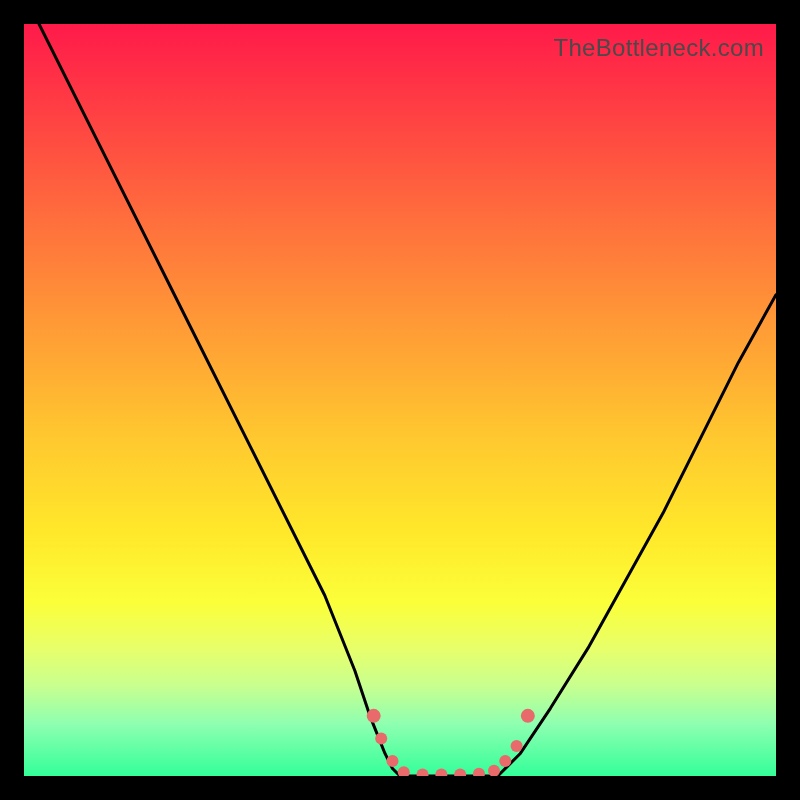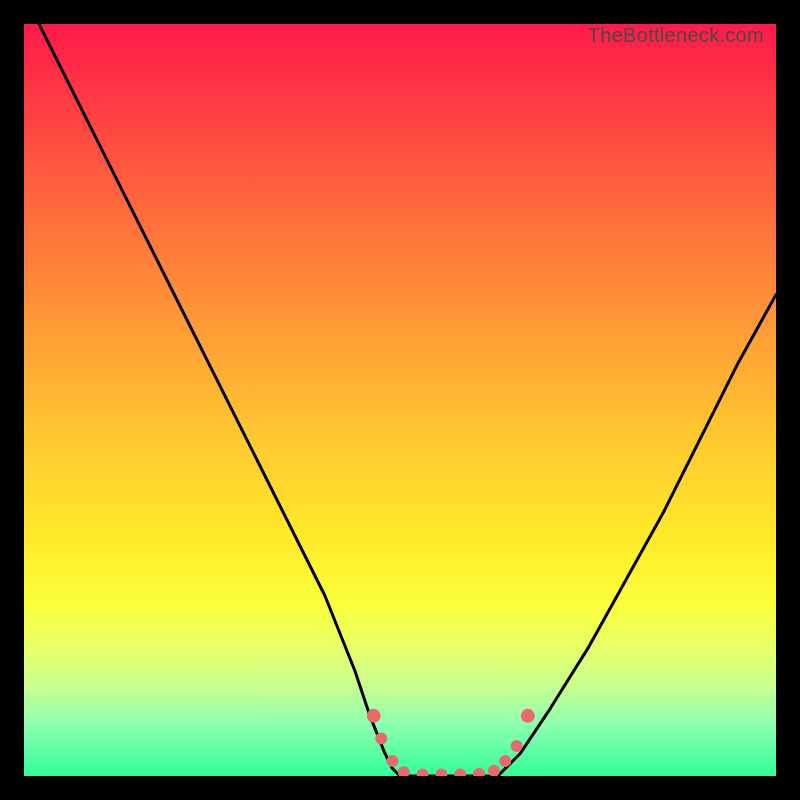--- a/index.html
+++ b/index.html
@@ -43,24 +43,24 @@
       #ffe92a 68%,
       #fbff3a 77%,
       #e8ff6a 83%,
       #c8ff8f 88%,
       #8fffb0 93%,
       #33ff99 100%
     );
   }
   .watermark {
     position: absolute;
-    top: 0;
+    top: 10px;
     right: 12px;
     color: #4a4a4a;
-    font-size: 20px;
+    font-size: 24px;
     font-weight: 500;
     letter-spacing: 0.3px;
     z-index: 10;
   }
   svg.curve {
     position: absolute;
     left: 0;
     top: 0;
     width: 100%;
     height: 100%;

